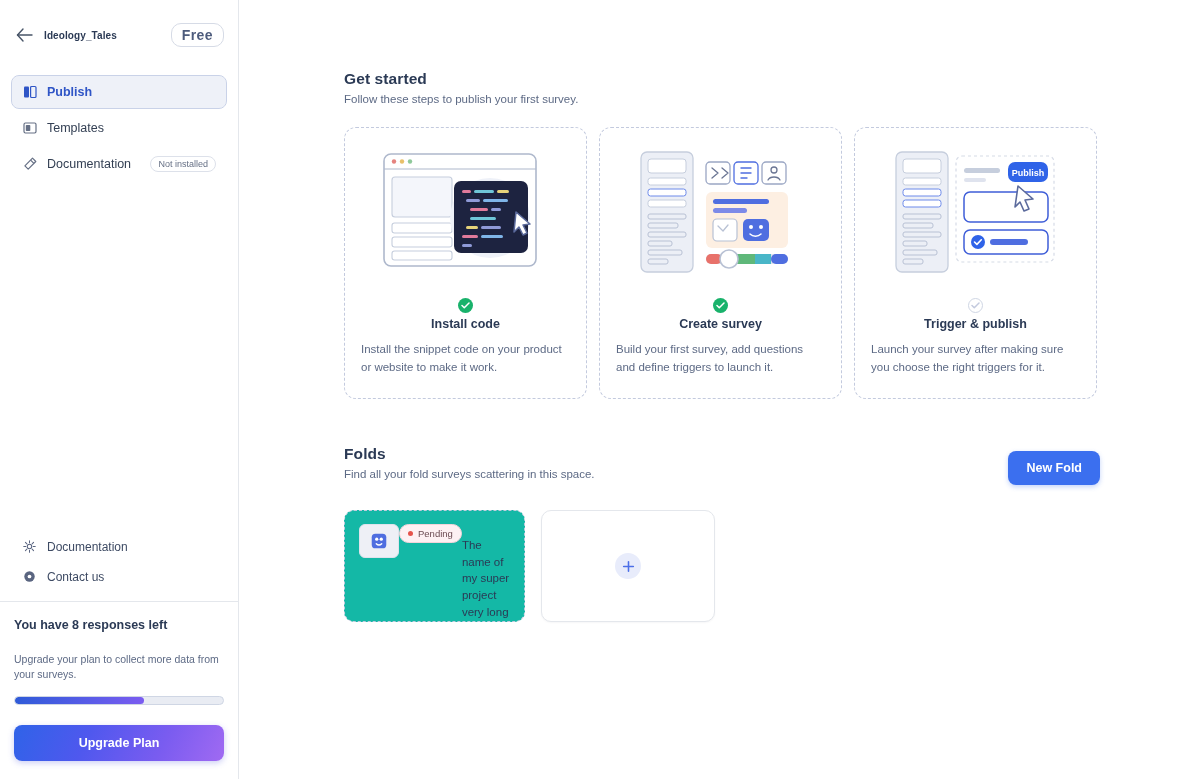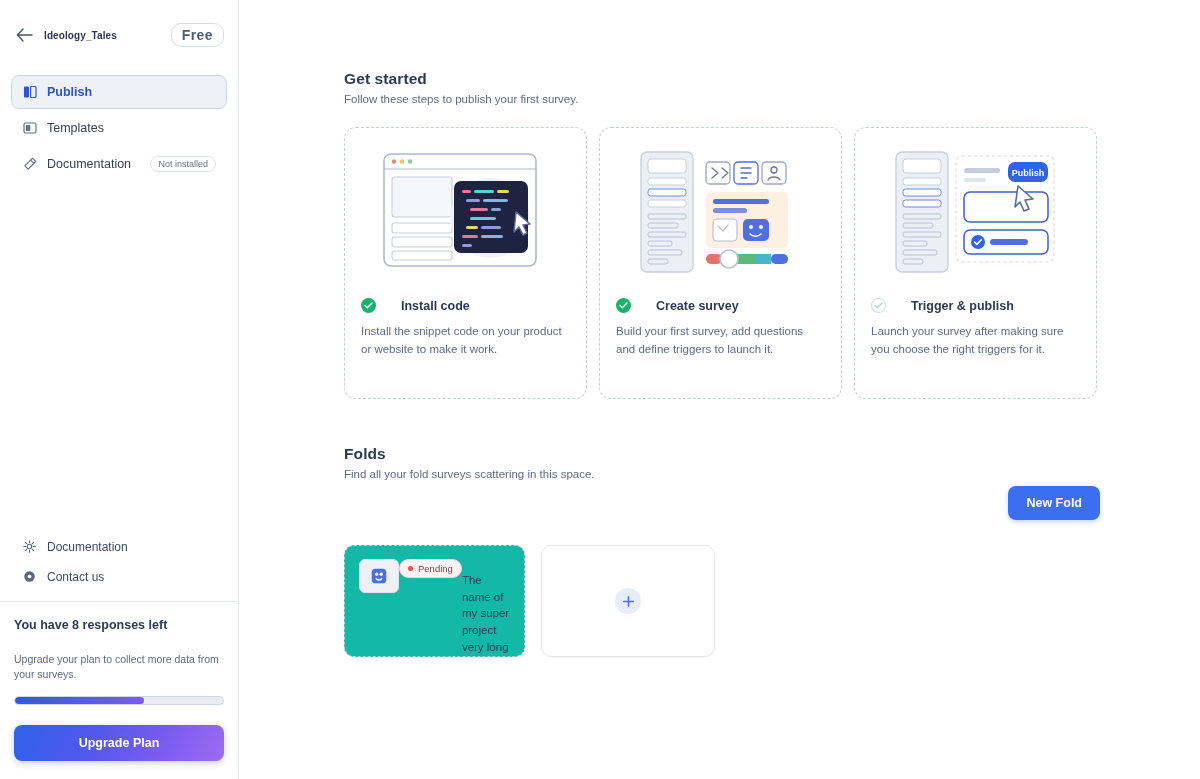--- a/index.html
+++ b/index.html
@@ -127,35 +127,35 @@
     border-radius: 12px;
     background: #ffffff;
     padding: 14px 16px 18px 16px;
     display: flex; flex-direction: column;
   }
   .step-illus {
     height: 140px; width: 100%;
     display: flex; align-items: center; justify-content: center;
     margin-bottom: 16px;
   }
-  .step-head { display: flex; align-items: center; gap: 25px; margin-bottom: 10px; }
+  .step-head { display: flex; align-items: center; gap: 4px; margin-bottom: 10px; flex-direction: column; }
   .check {
     width: 15px; height: 15px; border-radius: 50%;
     display: flex; align-items: center; justify-content: center;
     flex: 0 0 15px;
   }
   .check.done { background: #19b26b; color: #fff; }
   .check.todo { background: #fff; border: 1.5px solid #cfd6e4; color: #b3bccd; }
   .check svg { display: block; }
   .step-title { font-size: 12.5px; font-weight: 700; color: #2b3a55; }
   .step-desc { font-size: 11.5px; line-height: 1.55; color: #5d6a85; }
 
   .folds-header {
     display: flex; align-items: flex-start;
-    margin-top: 46px; width: 756px; flex-direction: column;
+    margin-top: 46px; width: 756px;
   }
   .new-fold-btn {
     margin-left: auto; margin-top: 6px;
     background: #3b6fef; color: #fff; border: none;
     border-radius: 8px; height: 34px; padding: 0 18px;
     font-size: 12.5px; font-weight: 600; cursor: pointer;
     font-family: "Liberation Sans", sans-serif;
     box-shadow: 0 2px 5px rgba(59,111,239,.3);
   }
 

